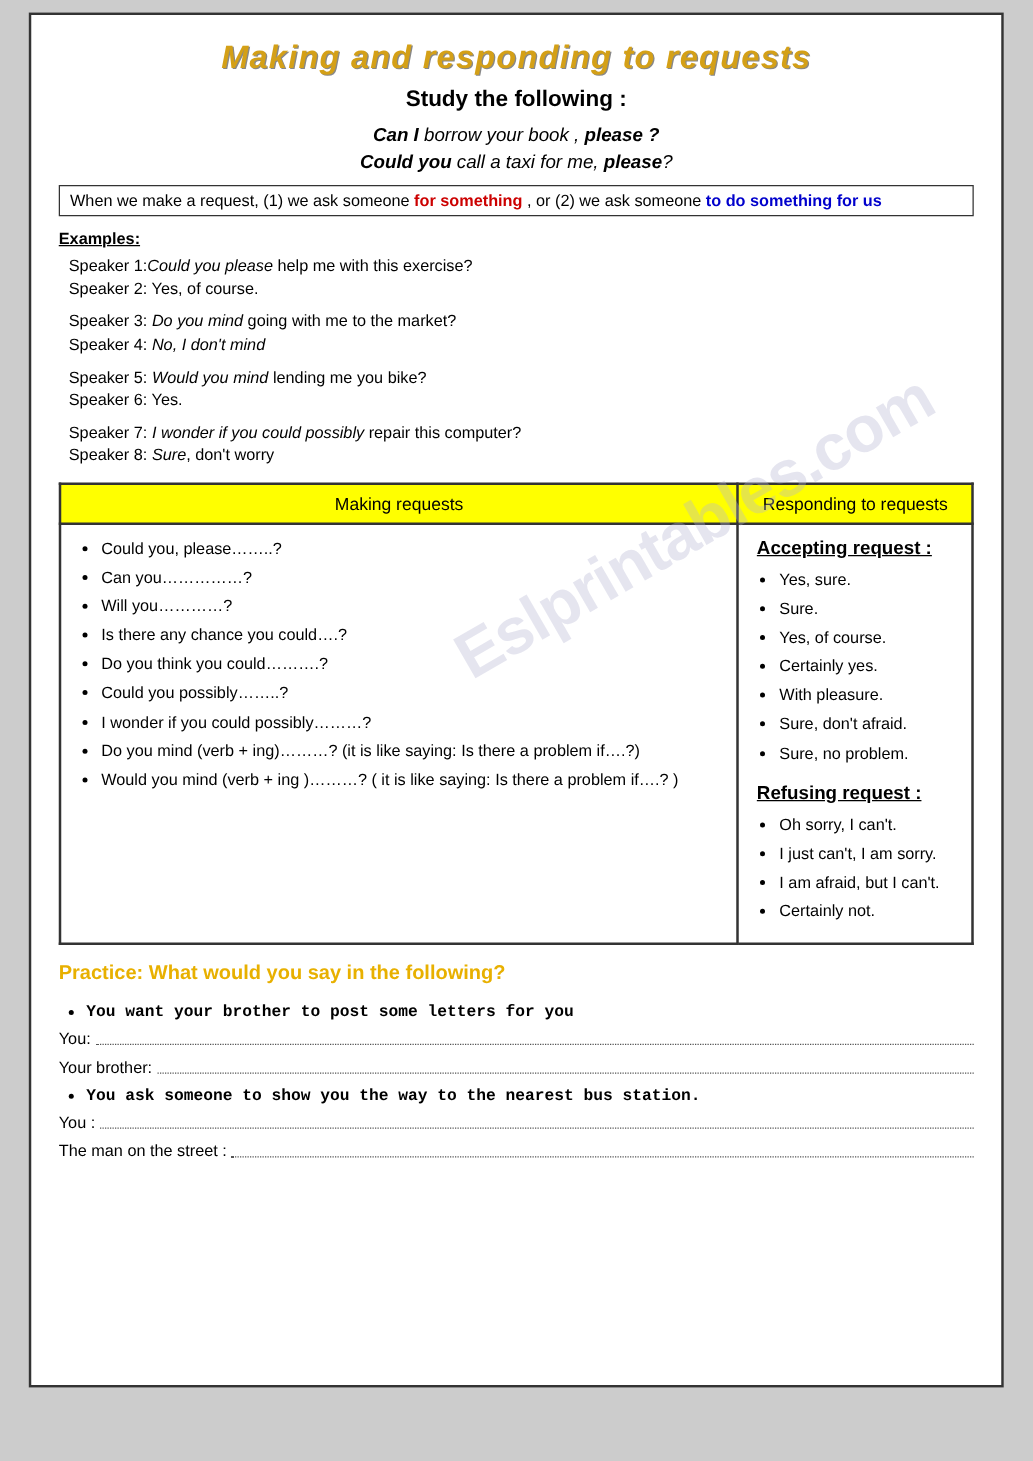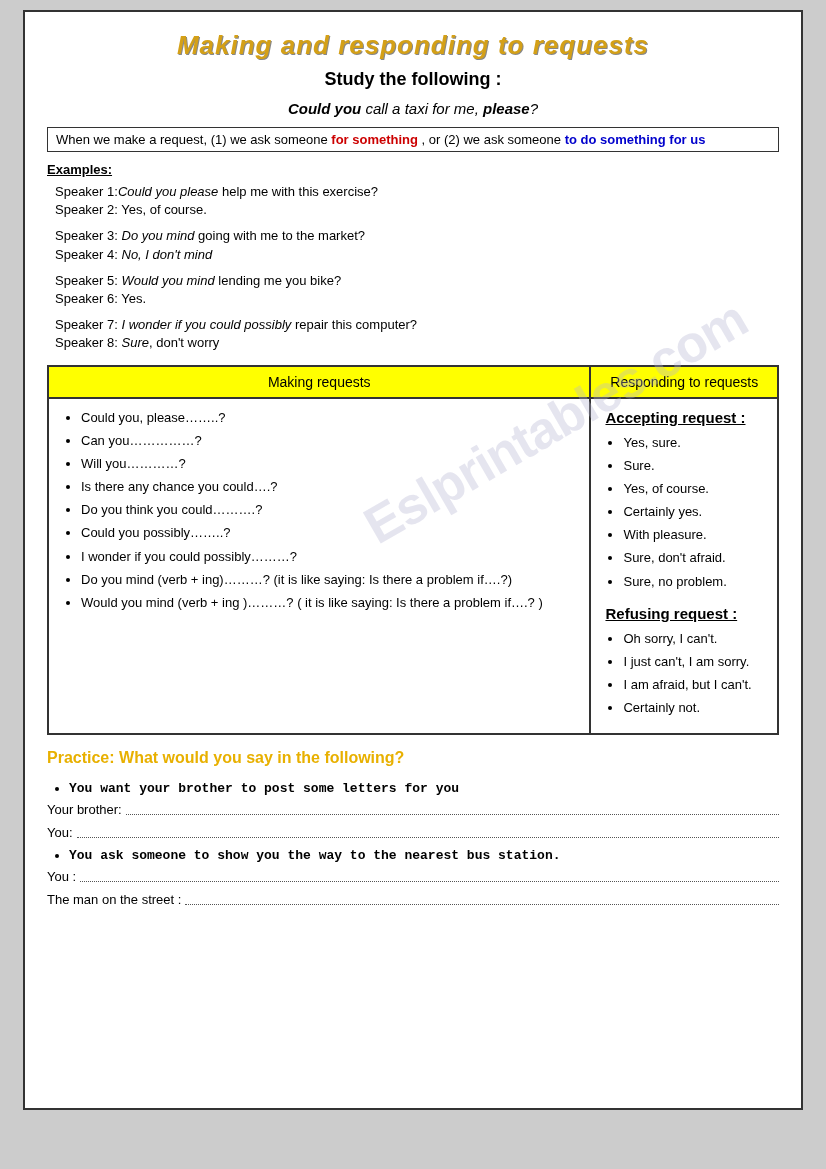--- a/index.html
+++ b/index.html
@@ -168,20 +168,23 @@
 <body>
 
 <div class="page">
   <div class="watermark">Eslprintables.com</div>
 
   <div class="main-title">Making and responding to requests</div>
 
   <div class="study-title">Study the following :</div>
 
   <div class="example-sentences">
+    <p>
+      <em><strong>Can I</strong> borrow your book , <strong>please ?</strong></em>
+    </p>
     <p>
       <em><strong>Could you</strong> call a taxi for me, <strong><em>please</em></strong>?</em>
     </p>
   </div>
 
   <div class="info-box">
     When we make a request, (1) we ask someone <span class="highlight-red">for something</span> , or (2) we ask someone <span class="highlight-blue">to do something for us</span>
   </div>
 
   <div class="examples-section">
@@ -253,25 +256,25 @@
     </tbody>
   </table>
 
   <div class="practice-title">Practice: What would you say in the following?</div>
 
   <div class="practice-section">
     <ul>
       <li>You want your brother to post some letters for you</li>
     </ul>
     <div class="response-line">
+      <span class="label">You:</span>
+      <span class="dots"></span>
+    </div>
+    <div class="response-line">
       <span class="label">Your brother:</span>
-      <span class="dots"></span>
-    </div>
-    <div class="response-line">
-      <span class="label">You:</span>
       <span class="dots"></span>
     </div>
 
     <ul>
       <li>You ask someone to show you the way to the nearest bus station.</li>
     </ul>
     <div class="response-line">
       <span class="label">You :</span>
       <span class="dots"></span>
     </div>

